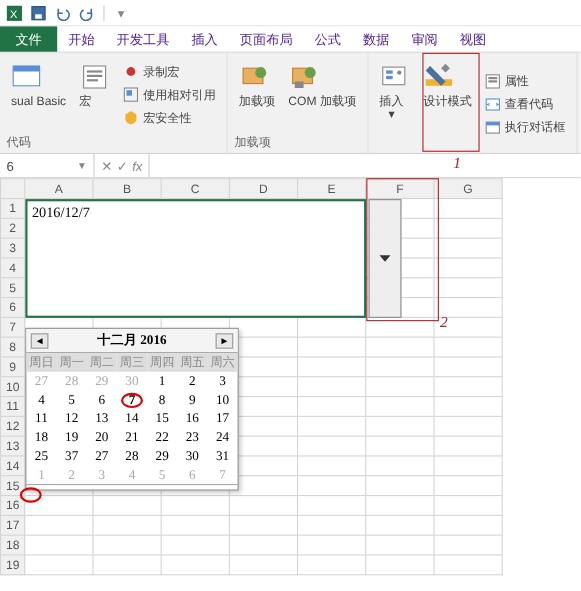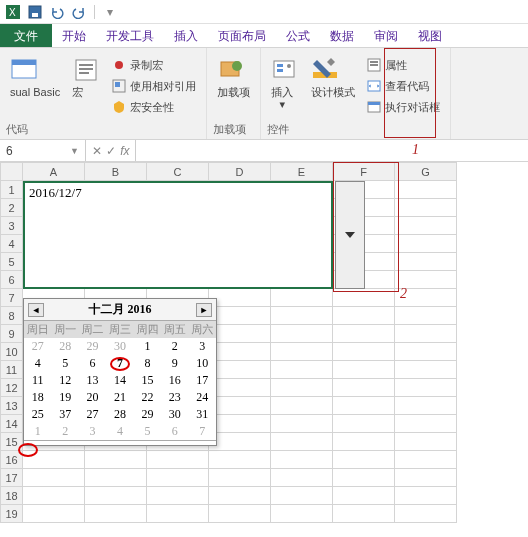--- a/index.html
+++ b/index.html
@@ -162,20 +162,30 @@
   <div class="group">
     <div class="group-body">
       <div class="big-btn">
         <span class="big-ic">
             <svg width="28" height="28">
               <rect x="4" y="6" width="18" height="14" fill="#e8b060" stroke="#c08030"></rect>
               <circle cx="20" cy="10" r="5" fill="#6a9f4a"></circle>
             </svg>
           </span>
         <span class="big-lbl">加载项</span>
+      </div>
+      <div class="big-btn">
+        <span class="big-ic">
+            <svg width="28" height="28">
+              <rect x="4" y="6" width="18" height="14" fill="#e8b060" stroke="#c08030"></rect>
+              <circle cx="20" cy="10" r="5" fill="#6a9f4a"></circle>
+              <rect x="6" y="18" width="8" height="6" fill="#888"></rect>
+            </svg>
+          </span>
+        <span class="big-lbl">COM 加载项</span>
       </div>
     </div>
     <div class="group-label">加载项</div>
   </div>
 
   <div class="group" style="position:relative">
     <div class="group-body">
       <div class="big-btn">
         <span class="big-ic">
             <svg width="28" height="28">
@@ -221,21 +231,20 @@
             <span class="small-ic">
               <svg width="14" height="14">
                 <rect x="1" y="2" width="12" height="10" fill="#fff" stroke="#888"></rect>
                 <rect x="1" y="2" width="12" height="3" fill="#5a8fd6"></rect>
               </svg>
             </span>
             <span>执行对话框</span>
           </div>
       </div>
     </div>
-    <div class="group-label">控件</div>
   </div>
 </div>
 
 <div class="callout" style="left:384px; top:48px; width:52px; height:90px;"></div>
 <div class="callout-num" style="left:412px; top:142px;">1</div>
 
 <div class="formula-bar">
   <div class="name-box">
       <span>6</span>
       <span style="color:#888;font-size:9px">▼</span>

